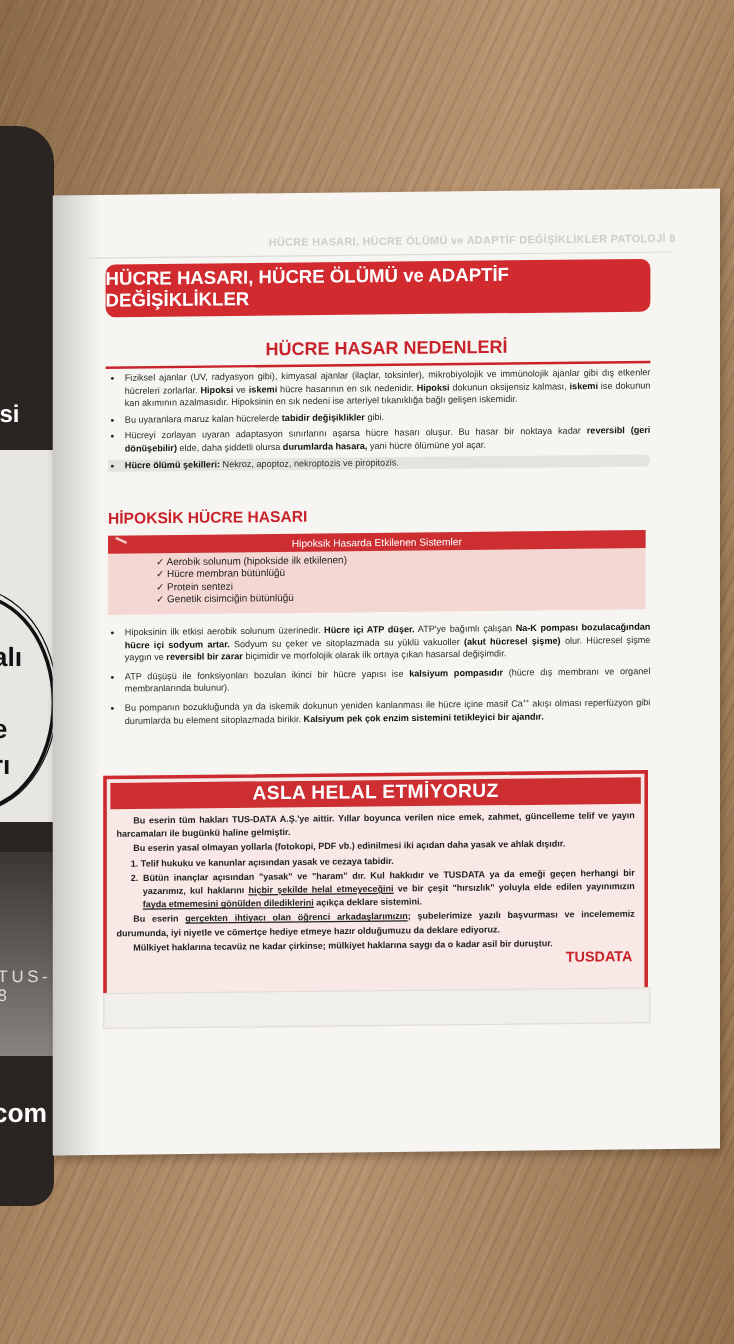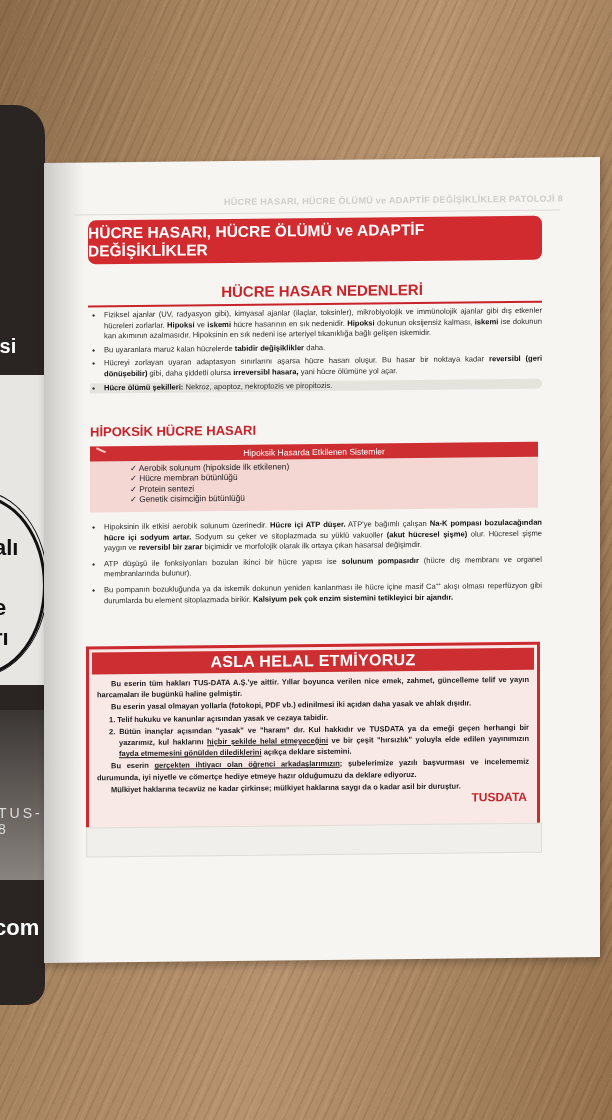--- a/index.html
+++ b/index.html
@@ -131,24 +131,24 @@
   <div class="title-banner">HÜCRE HASARI, HÜCRE ÖLÜMÜ ve ADAPTİF DEĞİŞİKLİKLER</div>
 
   <div class="section-title">HÜCRE HASAR NEDENLERİ</div>
   <div class="section-rule"></div>
 
   <div class="bullets" style="top:148px">
     <div class="b">
       <span>Fiziksel ajanlar (UV, radyasyon gibi), kimyasal ajanlar (ilaçlar, toksinler), mikrobiyolojik ve immünolojik ajanlar gibi dış etkenler hücreleri zorlarlar. </span><b>Hipoksi</b><span> ve </span><b>iskemi</b><span> hücre hasarının en sık nedenidir. </span><b>Hipoksi</b><span> dokunun oksijensiz kalması, </span><b>iskemi</b><span> ise dokunun kan akımının azalmasıdır. Hipoksinin en sık nedeni ise arteriyel tıkanıklığa bağlı gelişen iskemidir.</span>
     </div>
     <div class="b">
-      <span>Bu uyaranlara maruz kalan hücrelerde </span><b>tabidir değişiklikler</b><span> daha.</span>
+      <span>Bu uyaranlara maruz kalan hücrelerde </span><b>tabidir değişiklikler</b><span> gibi.</span>
     </div>
     <div class="b">
-      <span>Hücreyi zorlayan uyaran adaptasyon sınırlarını aşarsa hücre hasarı oluşur. Bu hasar bir noktaya kadar </span><b>reversibl (geri dönüşebilir)</b><span> gibi, daha şiddetli olursa </span><b>irreversibl hasara,</b><span> yani hücre ölümüne yol açar.</span>
+      <span>Hücreyi zorlayan uyaran adaptasyon sınırlarını aşarsa hücre hasarı oluşur. Bu hasar bir noktaya kadar </span><b>reversibl (geri dönüşebilir)</b><span> elde, daha şiddetli olursa </span><b>durumlarda hasara,</b><span> yani hücre ölümüne yol açar.</span>
     </div>
     <div class="b b-hl">
       <b>Hücre ölümü şekilleri:</b><span> Nekroz, apoptoz, nekroptozis ve piropitozis.</span>
     </div>
   </div>
 
   <div class="sub-title">HİPOKSİK HÜCRE HASARI</div>
 
   <div class="sys-box">
     <div class="sys-head">
@@ -161,21 +161,21 @@
       <div>✓ Protein sentezi</div>
       <div>✓ Genetik cisimciğin bütünlüğü</div>
     </div>
   </div>
 
   <div class="bullets" style="top:360px">
     <div class="b">
       <span>Hipoksinin ilk etkisi aerobik solunum üzerinedir. </span><b>Hücre içi ATP düşer.</b><span> ATP'ye bağımlı çalışan </span><b>Na-K pompası bozulacağından hücre içi sodyum artar.</b><span> Sodyum su çeker ve sitoplazmada su yüklü vakuoller </span><b>(akut hücresel şişme)</b><span> olur. Hücresel şişme yaygın ve </span><b>reversibl bir zarar</b><span> biçimidir ve morfolojik olarak ilk ortaya çıkan hasarsal değişimdir.</span>
     </div>
     <div class="b" style="margin-top:5px">
-      <span>ATP düşüşü ile fonksiyonları bozulan ikinci bir hücre yapısı ise </span><b>solunum pompasıdır</b><span> (hücre dış membranı ve organel membranlarında bulunur).</span>
+      <span>ATP düşüşü ile fonksiyonları bozulan ikinci bir hücre yapısı ise </span><b>kalsiyum pompasıdır</b><span> (hücre dış membranı ve organel membranlarında bulunur).</span>
     </div>
     <div class="b" style="margin-top:5px">
       <span>Bu pompanın bozukluğunda ya da iskemik dokunun yeniden kanlanması ile hücre içine masif Ca⁺⁺ akışı olması reperfüzyon gibi durumlarda bu element sitoplazmada birikir. </span><b>Kalsiyum pek çok enzim sistemini tetikleyici bir ajandır.</b>
     </div>
   </div>
 
   <div class="warn-box">
     <div class="warn-head">ASLA HELAL ETMİYORUZ</div>
     <div class="warn-body">
       <p class="indent">Bu eserin tüm hakları TUS-DATA A.Ş.'ye aittir. Yıllar boyunca verilen nice emek, zahmet, güncelleme telif ve yayın harcamaları ile bugünkü haline gelmiştir.</p>

